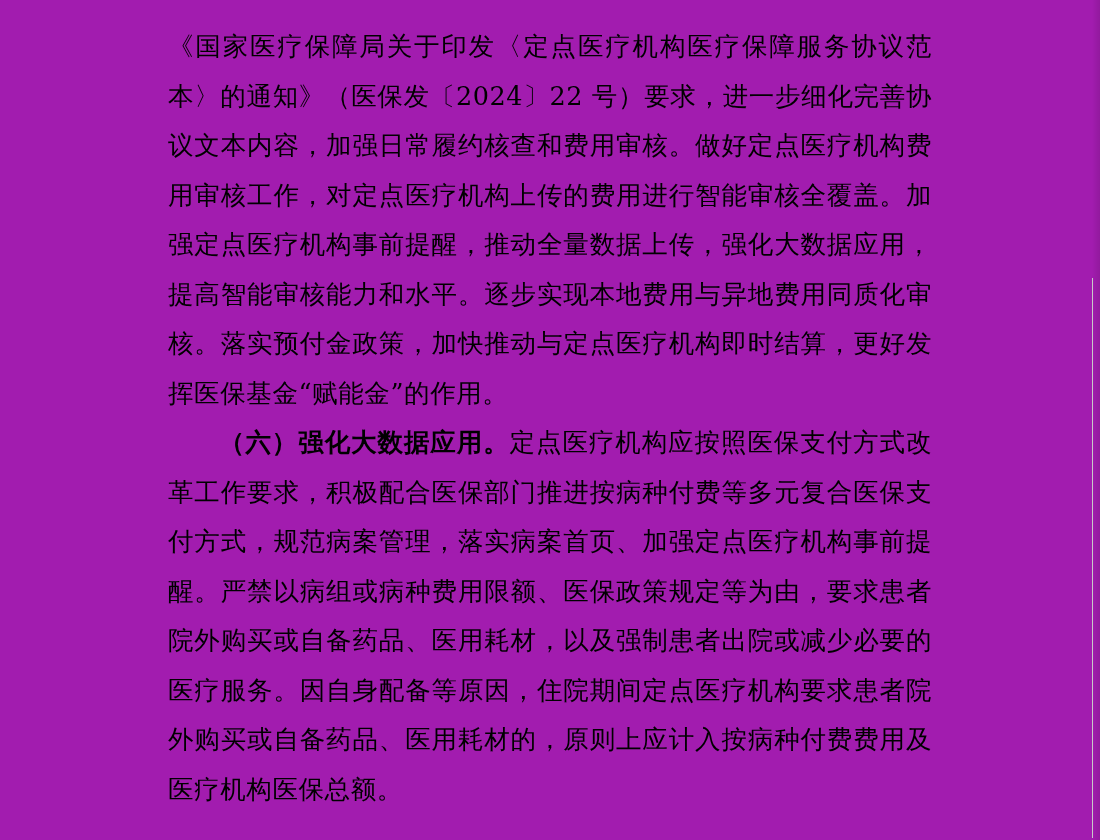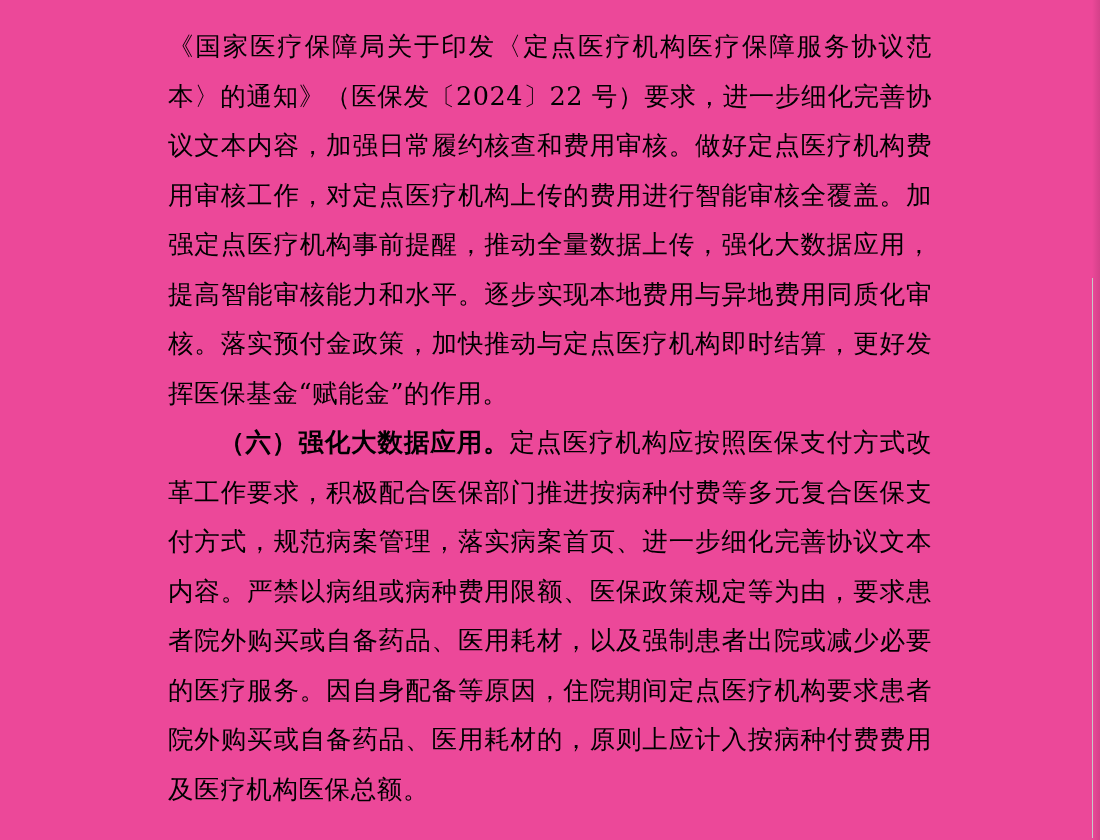--- a/index.html
+++ b/index.html
@@ -11,21 +11,21 @@
     width: 1100px;
     height: 840px;
     overflow: hidden;
     font-family: "DejaVu Serif", "Liberation Serif", serif;
     color: #000000;
   }
   .page {
     position: relative;
     width: 1100px;
     height: 840px;
-    background: #ec4899;
+    background: #a21caf;
     box-sizing: border-box;
   }
   .doc-body {
     position: absolute;
     left: 168px;
     top: 22px;
     width: 764px;
   }
   p.para {
     margin: 0;
@@ -62,20 +62,20 @@
 </style>
 </head>
 <body>
 
 <div class="page">
 
   <div class="doc-body">
 
     <p class="para">《国家医疗保障局关于印发〈定点医疗机构医疗保障服务协议范本〉的通知》（医保发〔2024〕22 号）要求，进一步细化完善协议文本内容，加强日常履约核查和费用审核。做好定点医疗机构费用审核工作，对定点医疗机构上传的费用进行智能审核全覆盖。加强定点医疗机构事前提醒，推动全量数据上传，强化大数据应用，提高智能审核能力和水平。逐步实现本地费用与异地费用同质化审核。落实预付金政策，加快推动与定点医疗机构即时结算，更好发挥医保基金“赋能金”的作用。</p>
 
-    <p class="para indent"><span class="bold-lead">（六）强化大数据应用。</span><span>定点医疗机构应按照医保支付方式改革工作要求，积极配合医保部门推进按病种付费等多元复合医保支付方式，规范病案管理，落实病案首页、进一步细化完善协议文本内容。严禁以病组或病种费用限额、医保政策规定等为由，要求患者院外购买或自备药品、医用耗材，以及强制患者出院或减少必要的医疗服务。因自身配备等原因，住院期间定点医疗机构要求患者院外购买或自备药品、医用耗材的，原则上应计入按病种付费费用及医疗机构医保总额。</span></p>
+    <p class="para indent"><span class="bold-lead">（六）强化大数据应用。</span><span>定点医疗机构应按照医保支付方式改革工作要求，积极配合医保部门推进按病种付费等多元复合医保支付方式，规范病案管理，落实病案首页、加强定点医疗机构事前提醒。严禁以病组或病种费用限额、医保政策规定等为由，要求患者院外购买或自备药品、医用耗材，以及强制患者出院或减少必要的医疗服务。因自身配备等原因，住院期间定点医疗机构要求患者院外购买或自备药品、医用耗材的，原则上应计入按病种付费费用及医疗机构医保总额。</span></p>
 
   </div>
 
   <div class="edge-shadow"></div>
   <div class="edge-line"></div>
 
 </div>
 
 </body></html>

